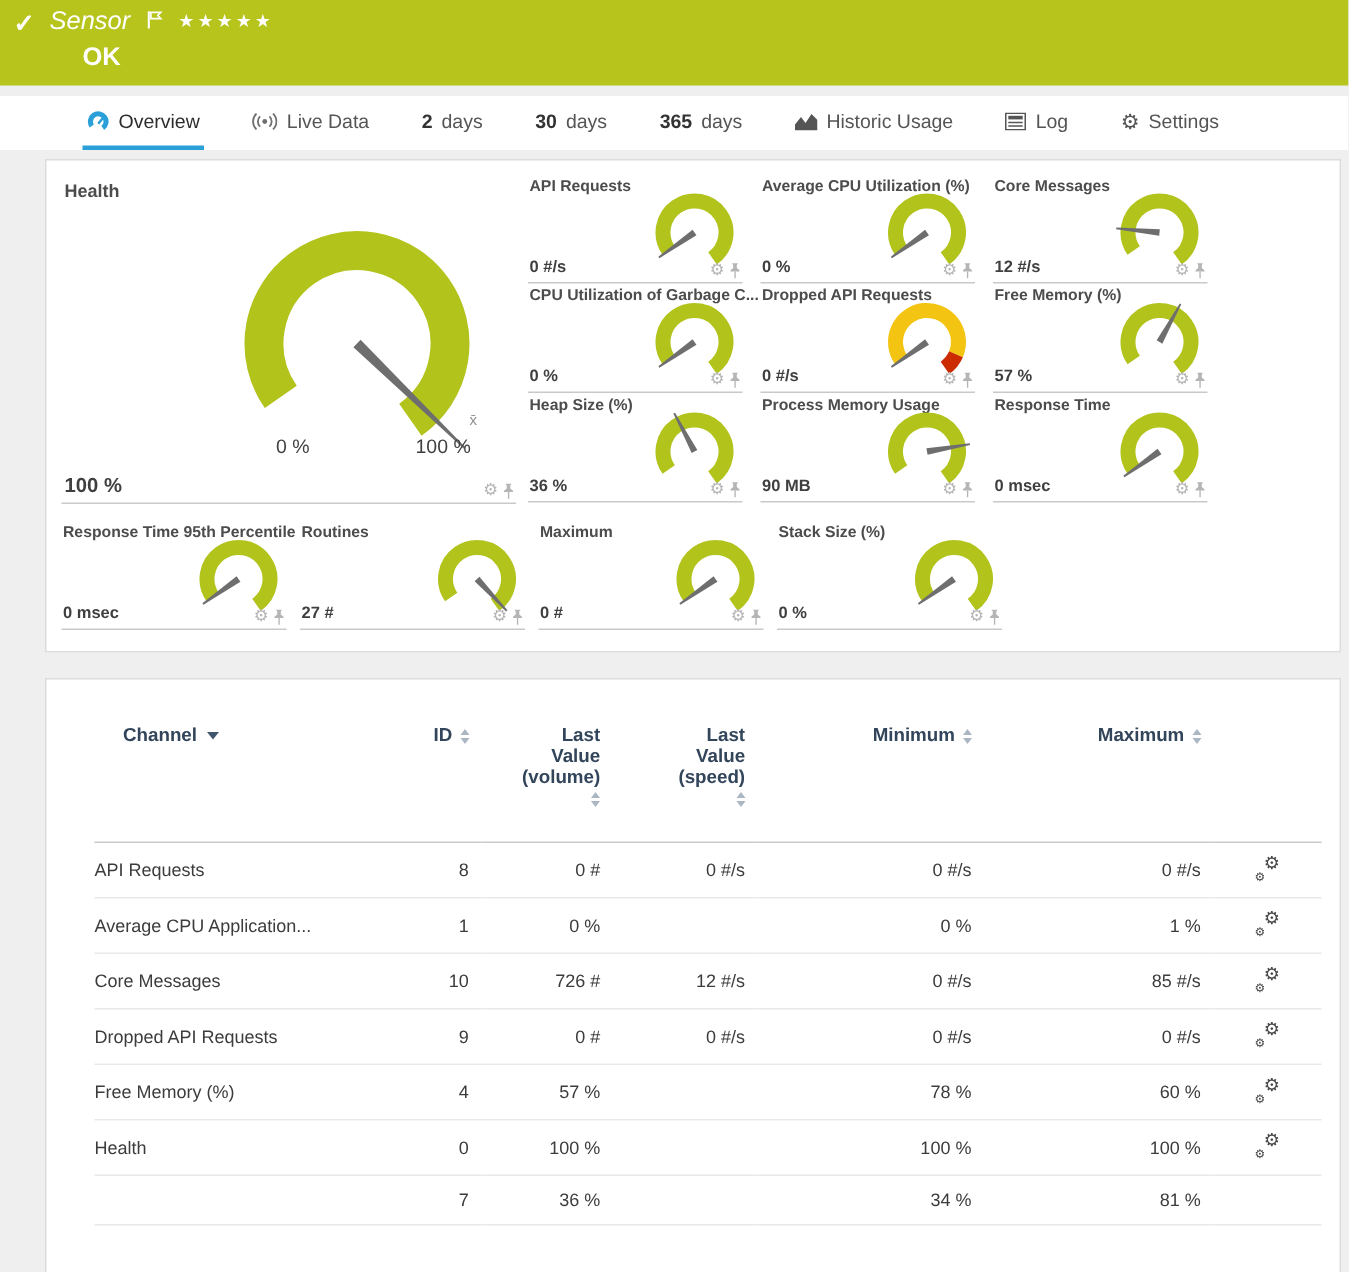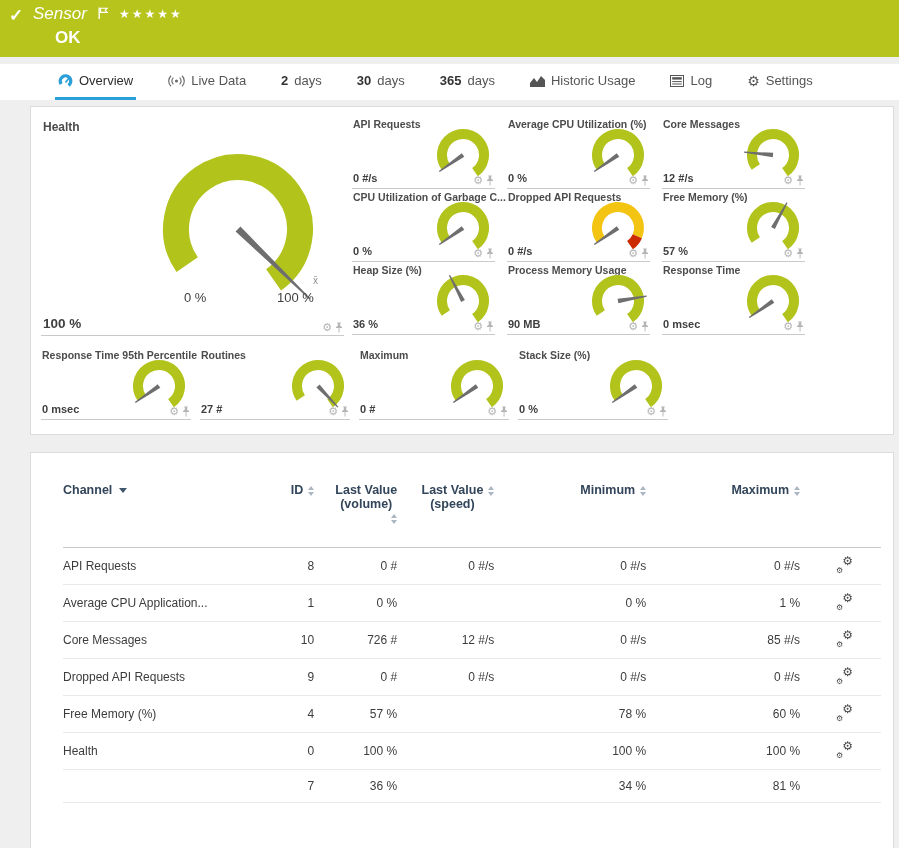--- a/index.html
+++ b/index.html
@@ -56,21 +56,21 @@
   
   .table-card { padding:18px 12px 0 32px; min-height:430px; }
   table.channel-table { width:100%; border-collapse:collapse; }
   th { font-size:12.5px; color:#32455a; font-weight:bold; text-align:right; vertical-align:top;
        padding:12px 8px 22px 8px; border-bottom:1px solid #c9c9c9; cursor:pointer; }
   td { font-size:12px; color:#3c3c3c; padding:9px 8px; border-bottom:1px solid #e9e9e9; text-align:right; }
   th.col-0, td.col-0 { text-align:left; padding-left:0; }
   th.col-6, td.col-6 { text-align:center; }
   th.col-0 { width:196px; } th.col-1 { width:60px; } th.col-2 { width:82px; } th.col-3 { width:96px; }
   th.col-4 { width:150px; } th.col-5 { width:152px; } th.col-6 { width:72px; }
-  .hl { white-space:pre-line; display:inline-block; text-align:center; vertical-align:top; }
+  .hl { white-space:pre-line; display:inline-block; text-align:right; vertical-align:top;margin-left:19px; }
   .sort { display:inline-flex; flex-direction:column; margin-left:5px; vertical-align:top; margin-top:3px; gap:2px; }
   .tri { width:0; height:0; border-left:3.5px solid transparent; border-right:3.5px solid transparent; }
   .tri.up { border-bottom:4px solid #aab6c2; }
   .tri.down { border-top:4px solid #aab6c2; }
   .tri-desc { display:inline-block; width:0; height:0; border-left:4px solid transparent; border-right:4px solid transparent;
               border-top:5px solid #3f566d; margin-left:7px; vertical-align:middle; }
   .channel-link { cursor:pointer; }
   .chset { position:relative; display:inline-block; width:17px; height:15px; color:#4a4a4a; cursor:pointer; }
   .chset .big { position:absolute; right:0; top:-3px; font-size:12px; }
   .chset .small { position:absolute; left:0; bottom:-3px; font-size:8px; }

